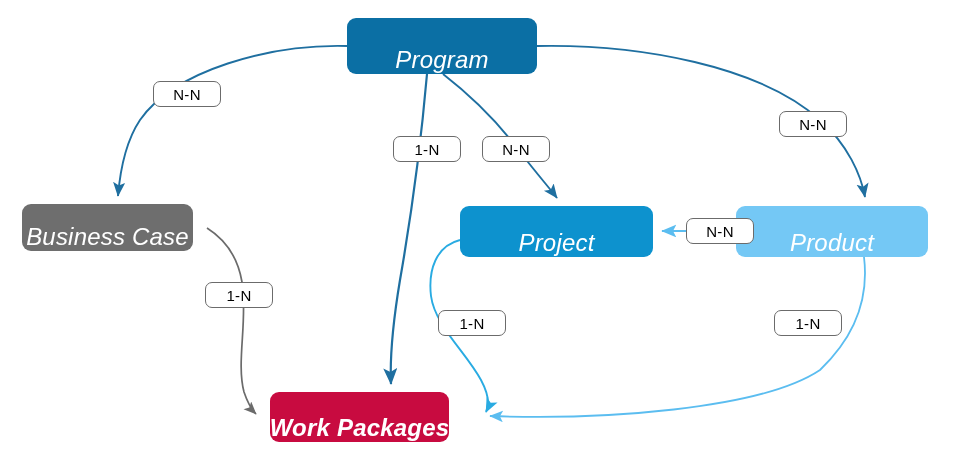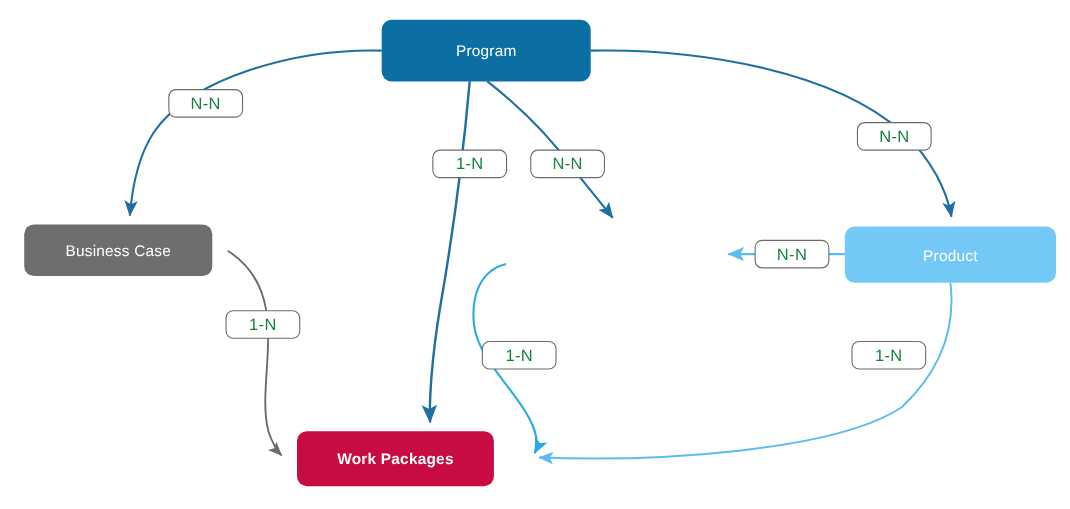--- a/index.html
+++ b/index.html
@@ -20,39 +20,40 @@
   #edge-layer {
     position: absolute;
     left: 0;
     top: 0;
     width: 973px;
     height: 463px;
   }
   .node {
     position: absolute;
     display: flex;
-    align-items: center;
+    align-items: flex-end;
     justify-content: center;
     border-radius: 9px;
     color: #ffffff;
-    font-size: 14px;
+    font-size: 24px;
     letter-spacing: 0.2px;
     white-space: nowrap;
     box-sizing: border-box;
+    font-style: italic;
   }
   .edge-label {
     position: absolute;
     display: flex;
     align-items: center;
     justify-content: center;
     box-sizing: border-box;
     background: #ffffff;
     border: 1.3px solid #6b6b6b;
     border-radius: 7px;
-    color: #15803d;
+    color: #000000;
     font-size: 15px;
     height: 26px;
     width: 68px;
     letter-spacing: 0.3px;
   }
 </style>
 </head>
 <body>
 
 <div id="canvas">
@@ -91,22 +92,25 @@
   </svg>
 
   <div class="node" style="left:347px; top:18px; width:190px; height:56px; background:#0B6FA4;">
     <span>Program</span>
   </div>
 
   <div class="node" style="left:22px; top:204px; width:171px; height:47px; background:#6E6E6E;">
     <span>Business Case</span>
   </div>
 
+  <div class="node" style="left:460px; top:206px; width:193px; height:51px; background:#0D92CE;">
+    <span>Project</span>
+  </div>
 
-  <div class="node" style="left:768px; top:206px; width:192px; height:51px; background:#74C8F5;">
+  <div class="node" style="left:736px; top:206px; width:192px; height:51px; background:#74C8F5;">
     <span>Product</span>
   </div>
 
   <div class="node" style="left:270px; top:392px; width:179px; height:50px; background:#C80B40; font-weight:bold;">
     <span>Work Packages</span>
   </div>
 
   <div class="edge-label" style="left:153px; top:81px;">
     <span>N-N</span>
   </div>

